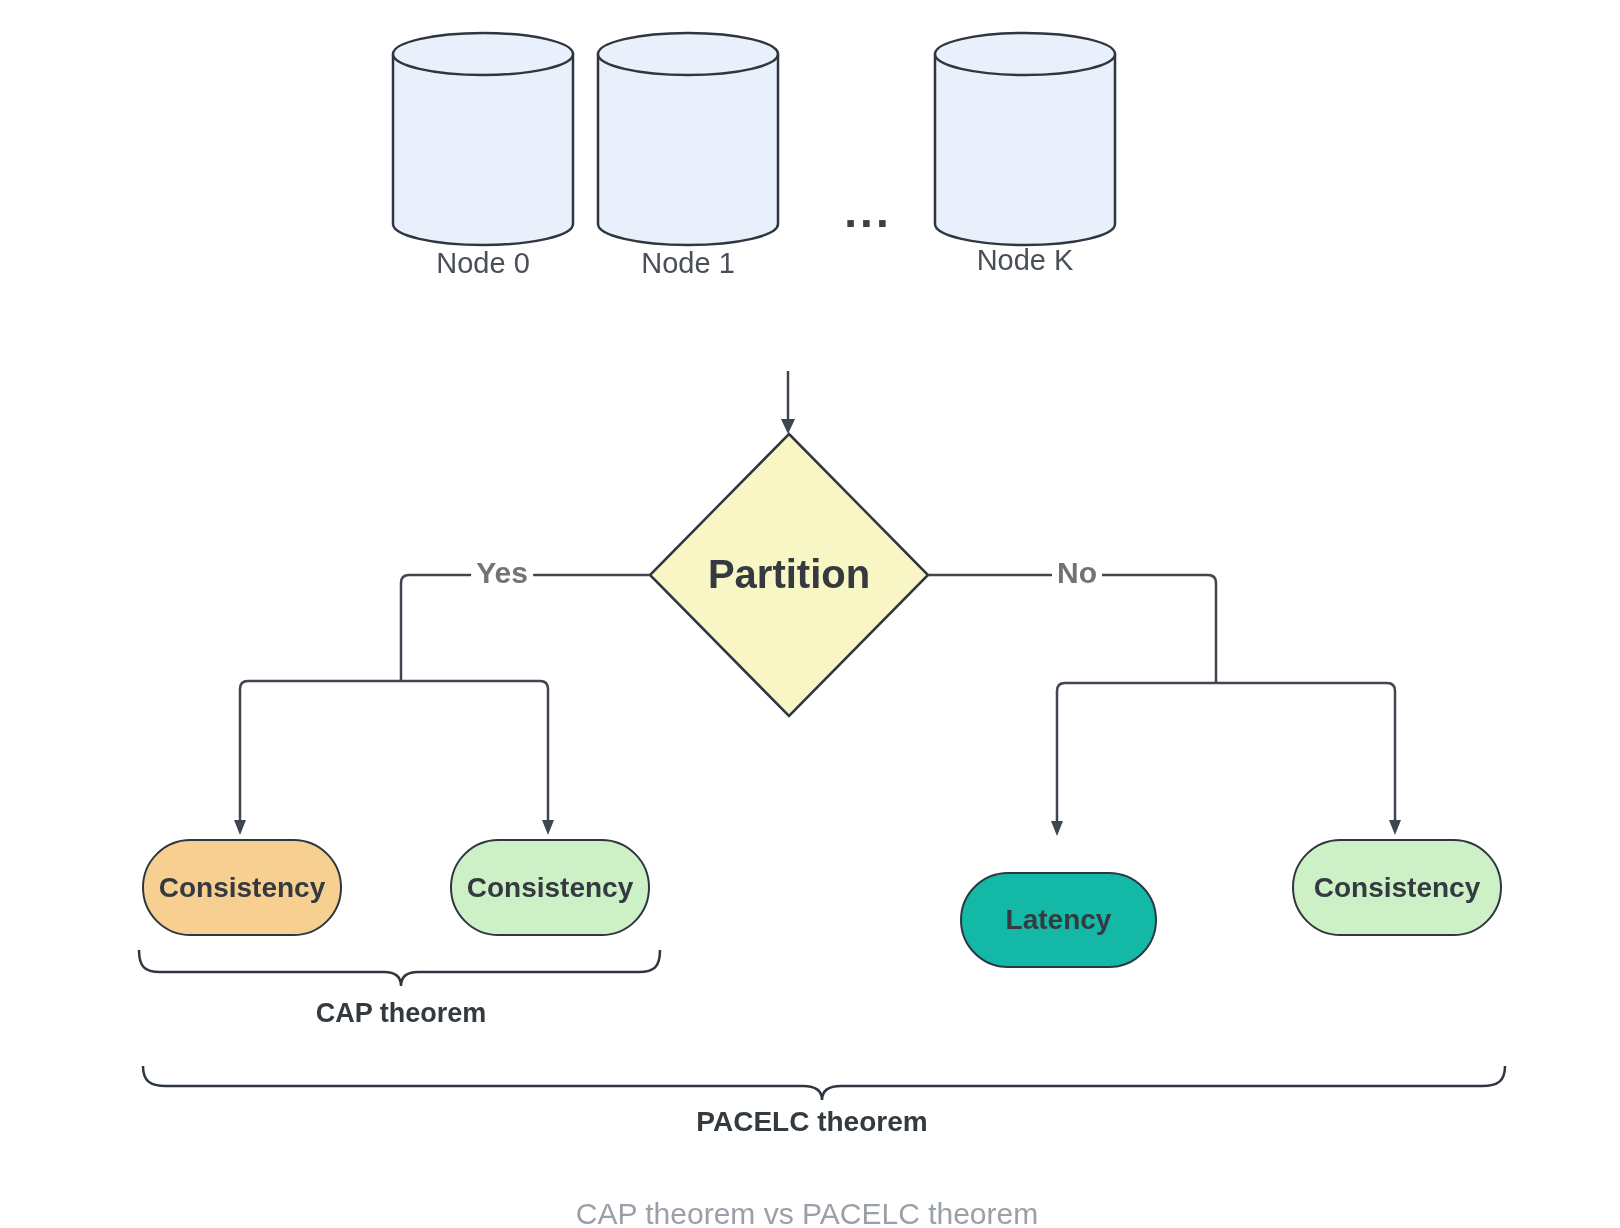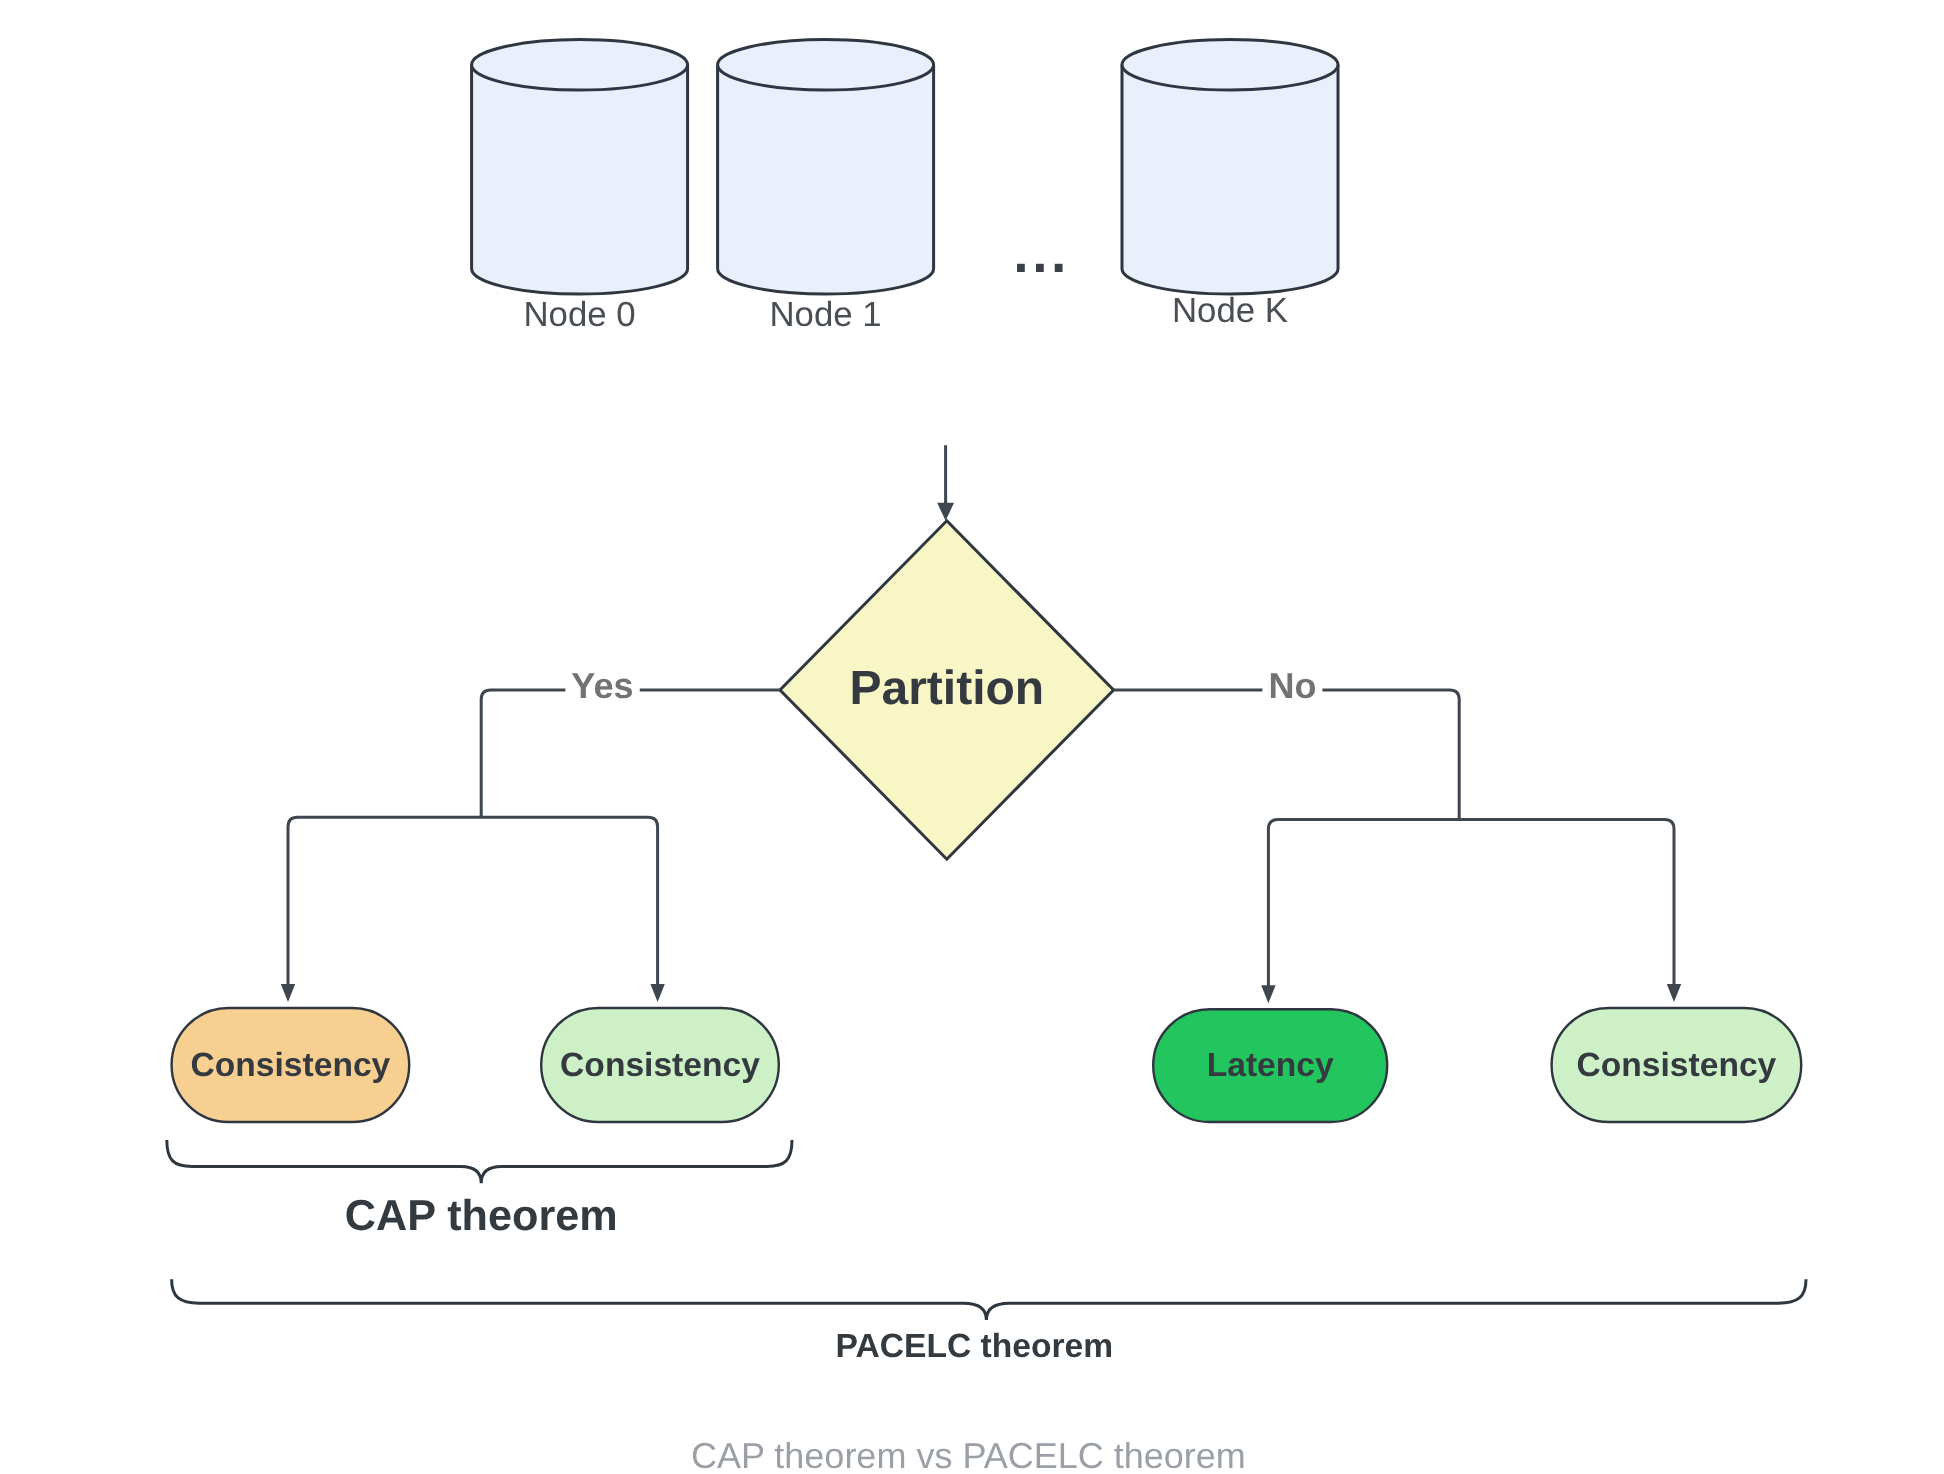--- a/index.html
+++ b/index.html
@@ -14,21 +14,21 @@
           border-radius:6px;display:flex;align-items:center;justify-content:center;
           font-weight:bold;font-size:27px;color:#343a40;}
   .decision-label{font-weight:bold;font-size:40px;color:#343a40;}
   .branch-label{font-weight:bold;font-size:30px;color:#737373;background:#ffffff;padding:0 5px;}
   .pill{border:2.5px solid #2e3640;border-radius:49px;display:flex;align-items:center;justify-content:center;
         font-weight:bold;font-size:28px;color:#343a40;}
   .pill-availability{left:142px;top:839px;width:196px;height:93px;}
   .pill-consistency-left{left:450px;top:839px;width:196px;height:93px;}
   .pill-latency{left:960px;top:840px;width:193px;height:92px;}
   .pill-consistency-right{left:1292px;top:839px;width:206px;height:93px;}
-  .brace-label{font-weight:bold;font-size:36px;color:#333a40;}
+  .brace-label{font-weight:bold;font-size:27px;color:#333a40;}
   .caption{font-size:30px;color:#9aa0a6;}
 </style>
 </head>
 <body>
 
 <div class="canvas">
 
   <svg class="layer" viewBox="0 0 1620 1228">
 
     <g>
@@ -74,21 +74,21 @@
 
   <div class="abs ctr branch-label" style="left:502px;top:573px;">Yes</div>
   <div class="abs ctr branch-label" style="left:1077px;top:573px;">No</div>
 
   <div class="abs pill pill-availability" style="background-color: rgb(247, 207, 144);">
     <span>Consistency</span>
   </div>
   <div class="abs pill pill-consistency-left" style="background-color: rgb(205, 240, 198);">
     <span>Consistency</span>
   </div>
-  <div class="abs pill pill-latency" style="background-color: #22c55e;">
+  <div class="abs pill pill-latency" style="background-color: #14b8a6; margin-top: 32px;">
     <span>Latency</span>
   </div>
   <div class="abs pill pill-consistency-right" style="background-color: rgb(205, 240, 198);">
     <span>Consistency</span>
   </div>
 
   <div class="abs ctr brace-label" style="left:401px;top:1013px;">CAP theorem</div>
   <div class="abs ctr brace-label" style="left:812px;top:1122px;font-size:28px;">PACELC theorem</div>
 
   <div class="abs ctr caption" style="left:807px;top:1194px;margin-top:20px;">CAP theorem vs PACELC theorem</div>

